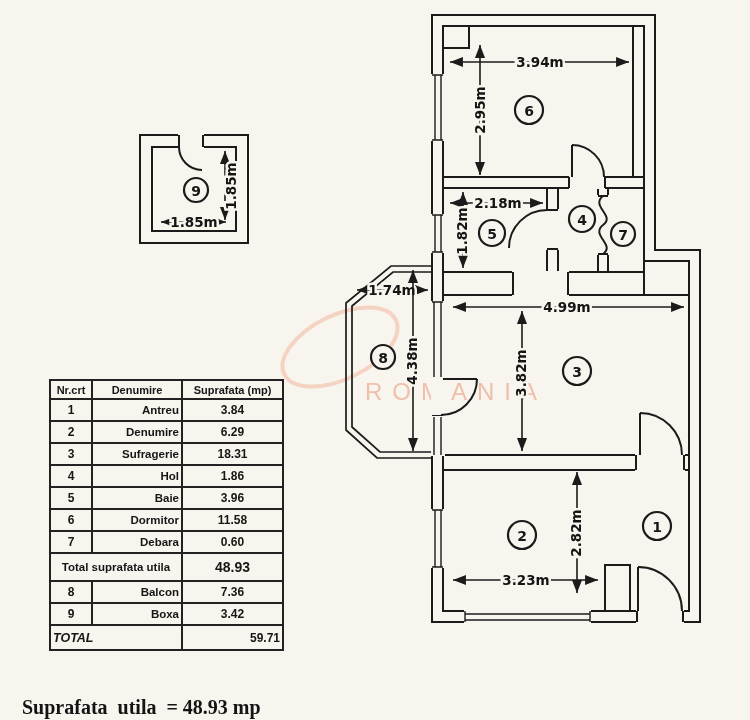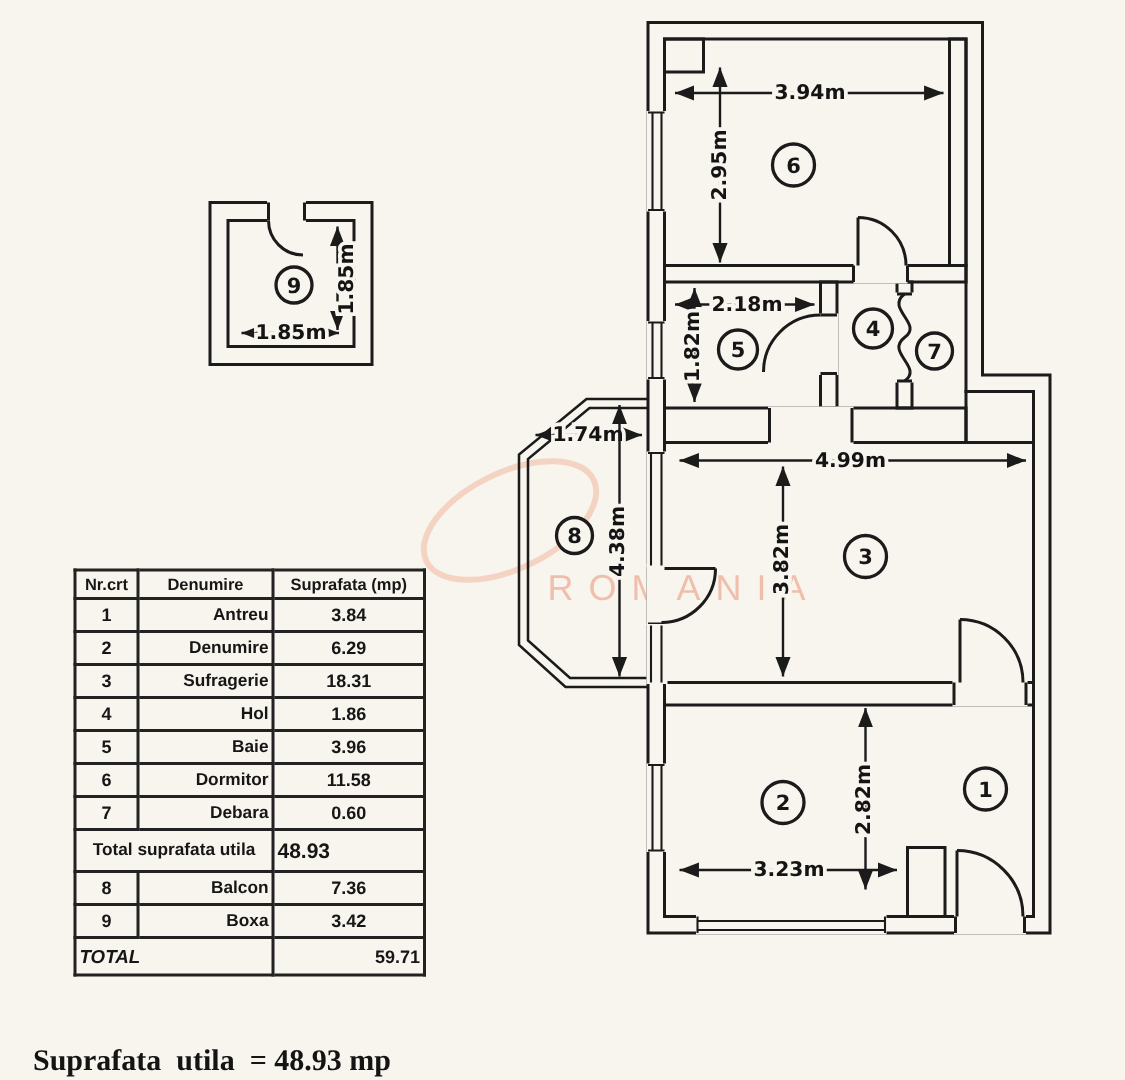--- a/index.html
+++ b/index.html
@@ -34,21 +34,21 @@
       color:#161616;}
   table.areas th,table.areas td{border:2px solid #222;padding:0 2px;
       overflow:hidden;white-space:nowrap;}
   table.areas{border:2.5px solid #1a1a1a;}
   col.c1{width:42px;}col.c2{width:90px;}col.c3{width:101px;}
   th.hdr{height:17px;font-size:11px;font-weight:bold;text-align:center;}
   td.nr{height:20px;font-size:12px;font-weight:bold;text-align:center;}
   td.nm{font-size:11.5px;font-weight:600;text-align:right;padding-left:5px;}
   td.ar{font-size:12px;font-weight:bold;text-align:center;margin-top:44px;}
   tr.subtotal td.lbl{height:26px;font-size:11.5px;font-weight:bold;text-align:center;}
-  tr.subtotal td.val{font-size:14px;font-weight:bold;text-align:left;}
+  tr.subtotal td.val{font-size:14px;font-weight:bold;text-align:center;}
   tr.grand td.lbl{height:23px;font-size:12.5px;font-weight:bold;text-align:left;font-style:italic;}
   tr.grand td.val{font-size:12px;font-weight:bold;text-align:right;}
 
   
   .summary{position:absolute;left:22px;top:640px;
       font-family:"Liberation Serif",serif;font-weight:bold;
       font-size:20px;line-height:27px;color:#141414;white-space:pre;}
 </style>
 </head>
 <body>

